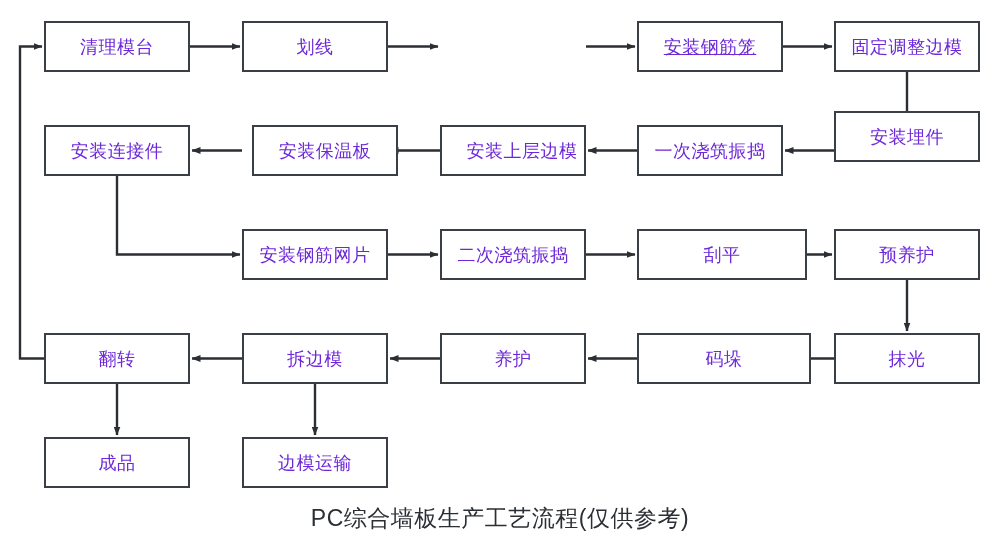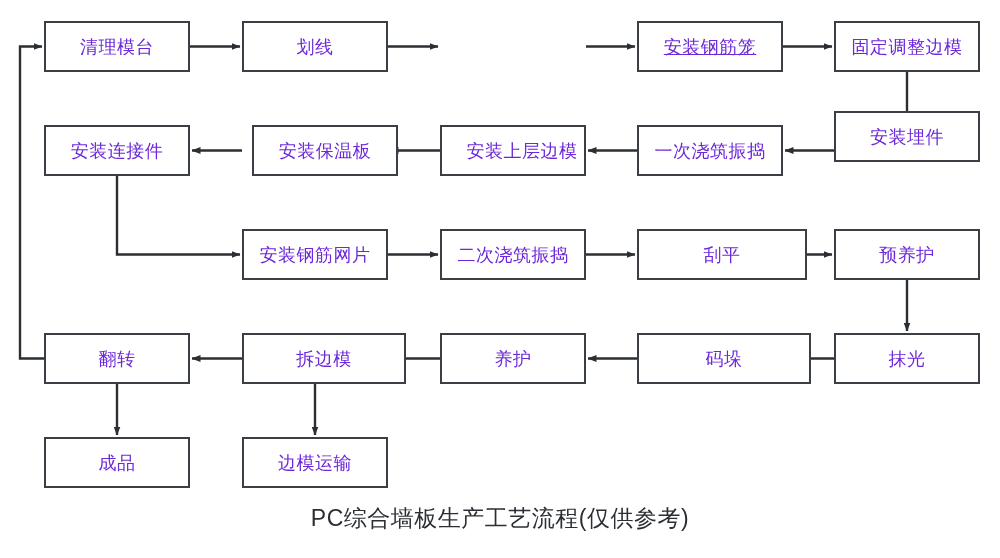--- a/index.html
+++ b/index.html
@@ -142,21 +142,21 @@
 
   <div class="node" style="left:834px; top:333px; width:146px; height:51px;">
     <span class="node-label">抹光</span>
   </div>
   <div class="node" style="left:637px; top:333px; width:174px; height:51px;">
     <span class="node-label">码垛</span>
   </div>
   <div class="node" style="left:440px; top:333px; width:146px; height:51px;">
     <span class="node-label">养护</span>
   </div>
-  <div class="node" style="left:242px; top:333px; width:164px; height:51px;">
+  <div class="node" style="left:242px; top:333px; width:146px; height:51px;">
     <span class="node-label">拆边模</span>
   </div>
   <div class="node" style="left:44px; top:333px; width:146px; height:51px;">
     <span class="node-label">翻转</span>
   </div>
 
   <div class="node" style="left:44px; top:437px; width:146px; height:51px;">
     <span class="node-label">成品</span>
   </div>
   <div class="node" style="left:242px; top:437px; width:146px; height:51px;">

